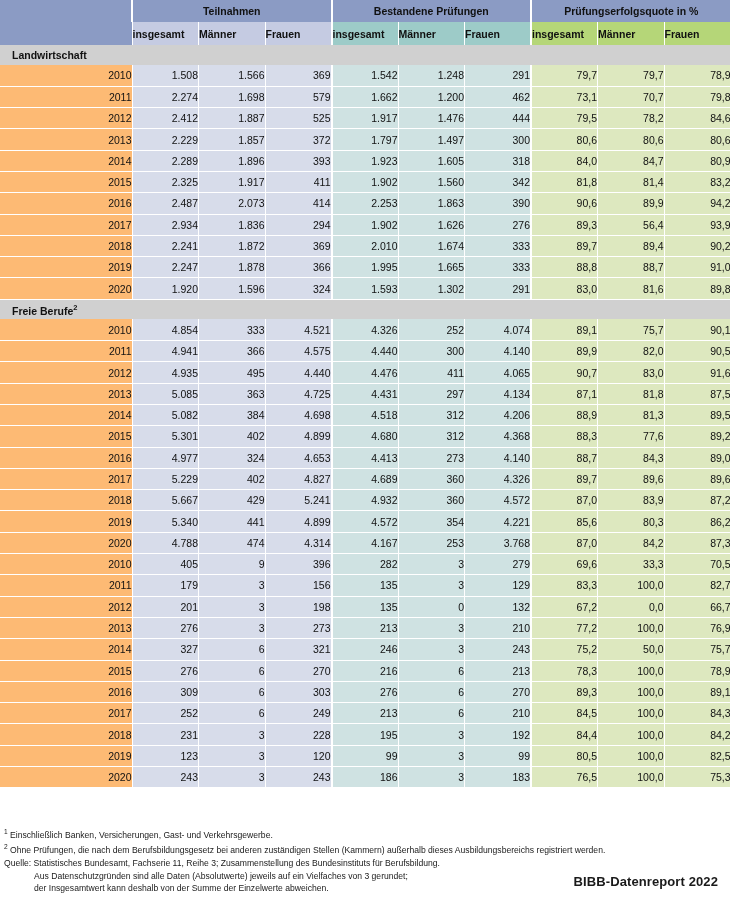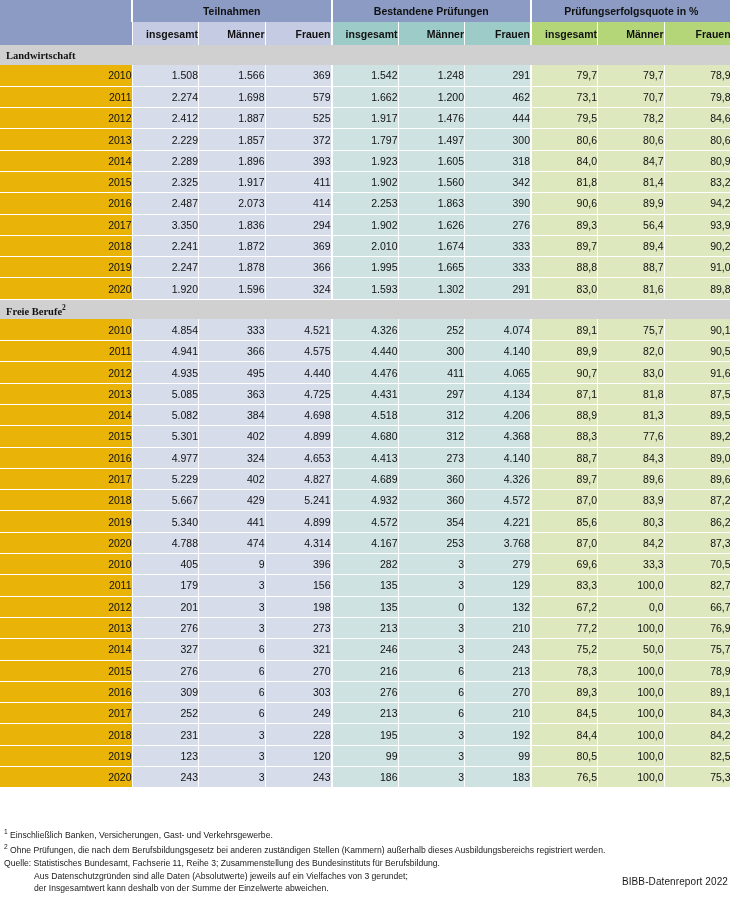--- a/index.html
+++ b/index.html
@@ -38,56 +38,56 @@
     color:#111;
   }
   td.h-blank{background:#8b9bc4;border-right:2px solid #ffffff;}
   td.grp{background:#8b9bc4;border-right:2px solid #ffffff;}
   td.grp.last{border-right:none;}
 
   tr.hdr2 td{
     height:23px;
     font-size:10.5px;
     font-weight:bold;
-    text-align:right;
+    text-align:left;
     vertical-align:middle;
     color:#111;
     border-right:1.5px solid #ffffff;
   }
   td.sub-blank{background:#8b9bc4;border-right:2px solid #ffffff;}
   td.sub-a{background:#c5cbe2;}
   td.sub-b{background:#9dcbc8;}
   td.sub-c{background:#b5d678;}
   td.sub-a.edge,td.sub-b.edge{border-right:2px solid #ffffff;}
   td.sub-c.edge{border-right:none;}
 
   
   tr.sect td{
     height:20px;
     background:#d0d0d0;
     font-size:10.5px;
     font-weight:bold;
     vertical-align:middle;
     color:#111;
   }
-  tr.sect td.sect-name{padding-left:6px;font-family:Liberation Serif, serif;}
+  tr.sect td.sect-name{padding-left:12px;}
   tr.sect td sup{font-size:7.5px;vertical-align:super;}
 
   
   tr.drow td{
     height:21.3px;
     font-size:10.5px;
     vertical-align:middle;
     text-align:right;
     color:#111;
     border-right:1.5px solid #ffffff;
     border-bottom:1px solid #ffffff;
   }
   td.yr{
-    background:#eab308;
+    background:#fdba74;
     text-align:left;
     padding-left:6px;
     border-right:2px solid #ffffff;
     border-bottom:none;
   }
   td.d-a{background:#d7dcea;padding-right:9px;}
   td.d-b{background:#cfe2e2;padding-right:9px;}
   td.d-c{background:#dde8bf;padding-right:9px;}
   td.d-a.edge,td.d-b.edge{border-right:2px solid #ffffff;}
   td.d-c.edge{border-right:none;}
@@ -100,25 +100,26 @@
     padding:4px 6px 0 4px;
     font-size:8.6px;
     line-height:12.6px;
     color:#1a1a1a;
   }
   #foot .fn{white-space:nowrap;}
   #foot .fn sup{font-size:6.6px;vertical-align:super;}
   #foot .indent{padding-left:30px;}
   #credit{
     position:absolute;
-    right:2px;
+    right:12px;
     bottom:6px;
-    font-size:10px;
+    font-size:13px;
     color:#1a1a1a;
     letter-spacing:0.1px;
+    font-weight:bold;
   }
 </style>
 </head>
 <body>
 
 <div id="sheet">
 
   <table class="tbl">
     <colgroup>
       <col class="c-year">
@@ -236,21 +237,21 @@
           <td class="d-a edge">414</td>
           <td class="d-b">2.253</td>
           <td class="d-b">1.863</td>
           <td class="d-b edge">390</td>
           <td class="d-c">90,6</td>
           <td class="d-c">89,9</td>
           <td class="d-c edge">94,2</td>
         </tr>
         <tr class="drow">
           <td class="yr">2017</td>
-          <td class="d-a">3.350</td>
+          <td class="d-a">2.934</td>
           <td class="d-a">1.836</td>
           <td class="d-a edge">294</td>
           <td class="d-b">1.902</td>
           <td class="d-b">1.626</td>
           <td class="d-b edge">276</td>
           <td class="d-c">89,3</td>
           <td class="d-c">56,4</td>
           <td class="d-c edge">93,9</td>
         </tr>
         <tr class="drow">

